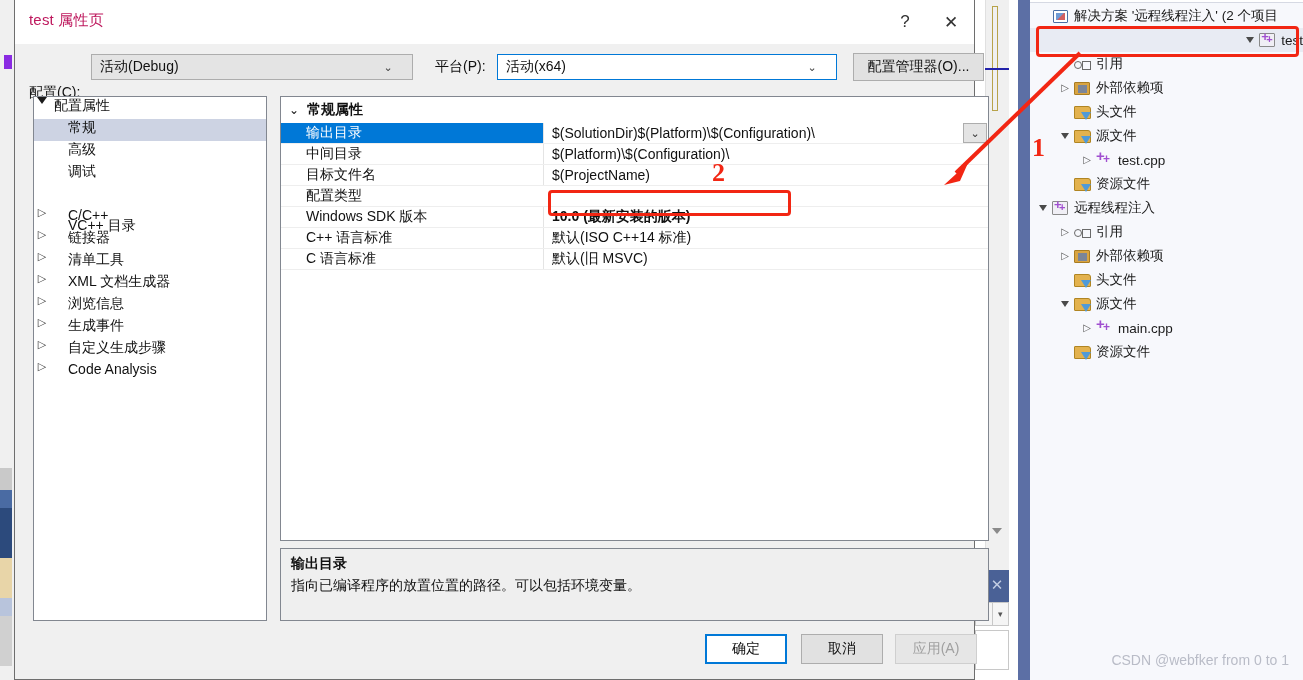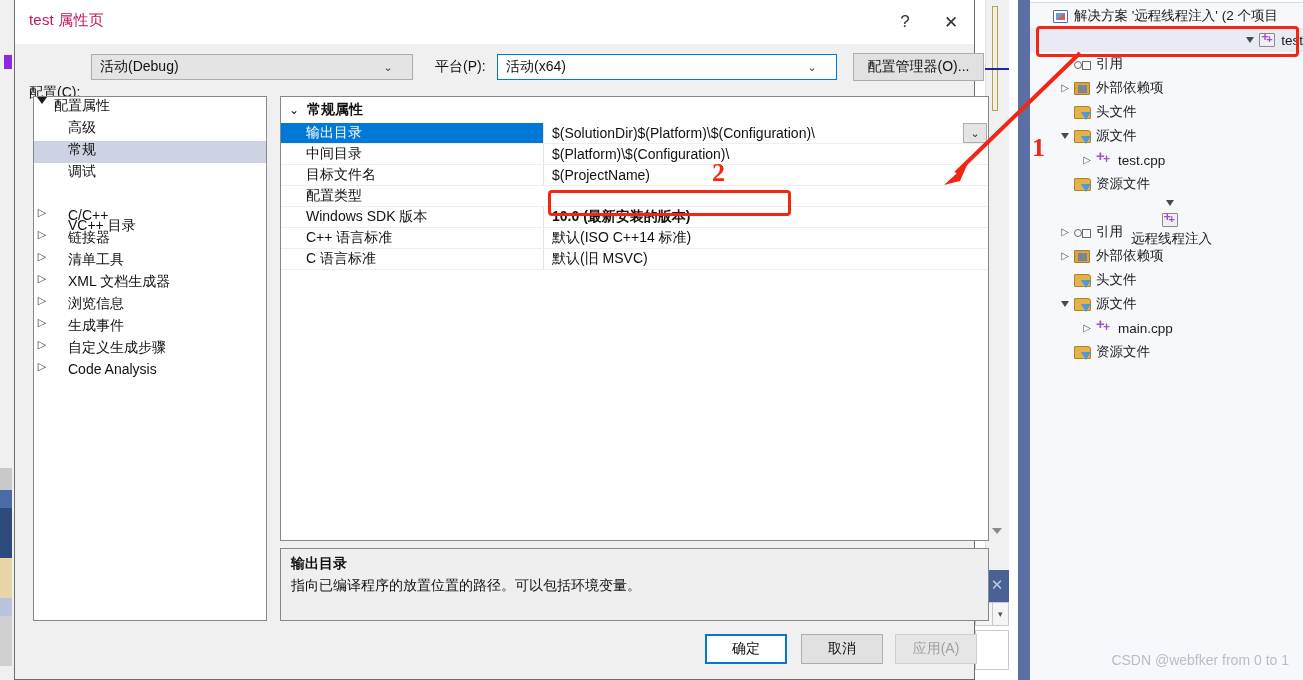--- a/index.html
+++ b/index.html
@@ -196,27 +196,27 @@
       <div class="pushbtn" style="left:838px; top:9px; width:131px;">配置管理器(O)...</div>
     </div>
 
     <div class="treepane" id="tree-pane">
         <div class="trow">
           <span class="tarrow">
             <span style="display:inline-block;width:0;height:0;border-left:5px solid transparent;border-right:5px solid transparent;border-top:7px solid #1a1a1a;"></span>
           </span>
           <span style="padding-left: 4px;">配置属性</span>
         </div>
-        <div class="trow">
-          <span class="tarrow"></span>
-          <span style="padding-left: 18px;">高级</span>
-        </div>
         <div class="trow sel">
           <span class="tarrow"></span>
           <span style="padding-left: 18px;">常规</span>
+        </div>
+        <div class="trow">
+          <span class="tarrow"></span>
+          <span style="padding-left: 18px;">高级</span>
         </div>
         <div class="trow">
           <span class="tarrow"></span>
           <span style="padding-left: 18px;">调试</span>
         </div>
         <div class="trow">
           <span class="tarrow"></span>
           <span style="padding-left: 18px; margin-top: 32px;">VC++ 目录</span>
         </div>
         <div class="trow">
@@ -392,21 +392,21 @@
           </span>
           <span class="se-lbl">test.cpp</span>
         </div>
         <div class="serow" style="padding-left: 28px;">
           <span class="se-arrow"></span>
           <span class="se-ico">
             <span class="ic-folder"></span>
           </span>
           <span class="se-lbl">资源文件</span>
         </div>
-        <div class="serow" style="padding-left: 6px; flex-direction: column;">
+        <div class="serow" style="padding-left: 6px;">
           <span class="se-arrow">
             <span class="arr-down"></span>
           </span>
           <span class="se-ico">
             <span class="ic-proj"></span>
           </span>
           <span class="se-lbl">远程线程注入</span>
         </div>
         <div class="serow" style="padding-left: 28px;">
           <span class="se-arrow">

